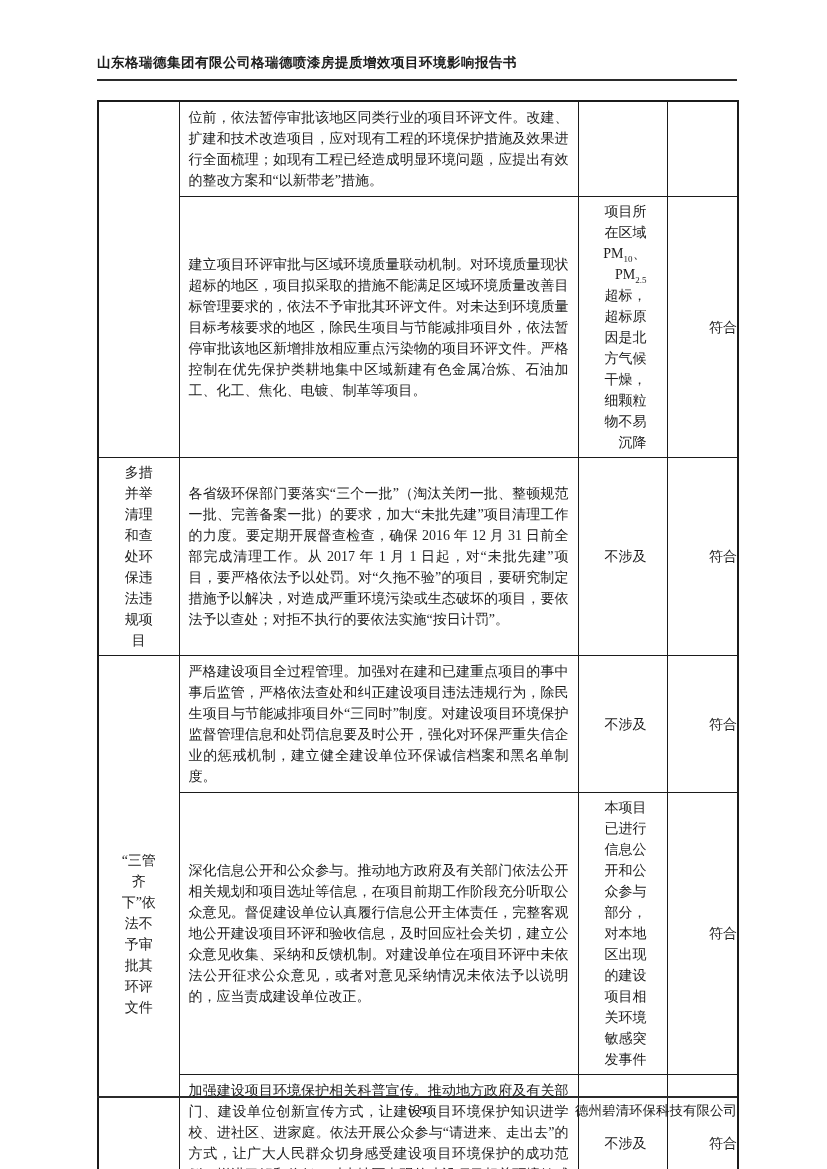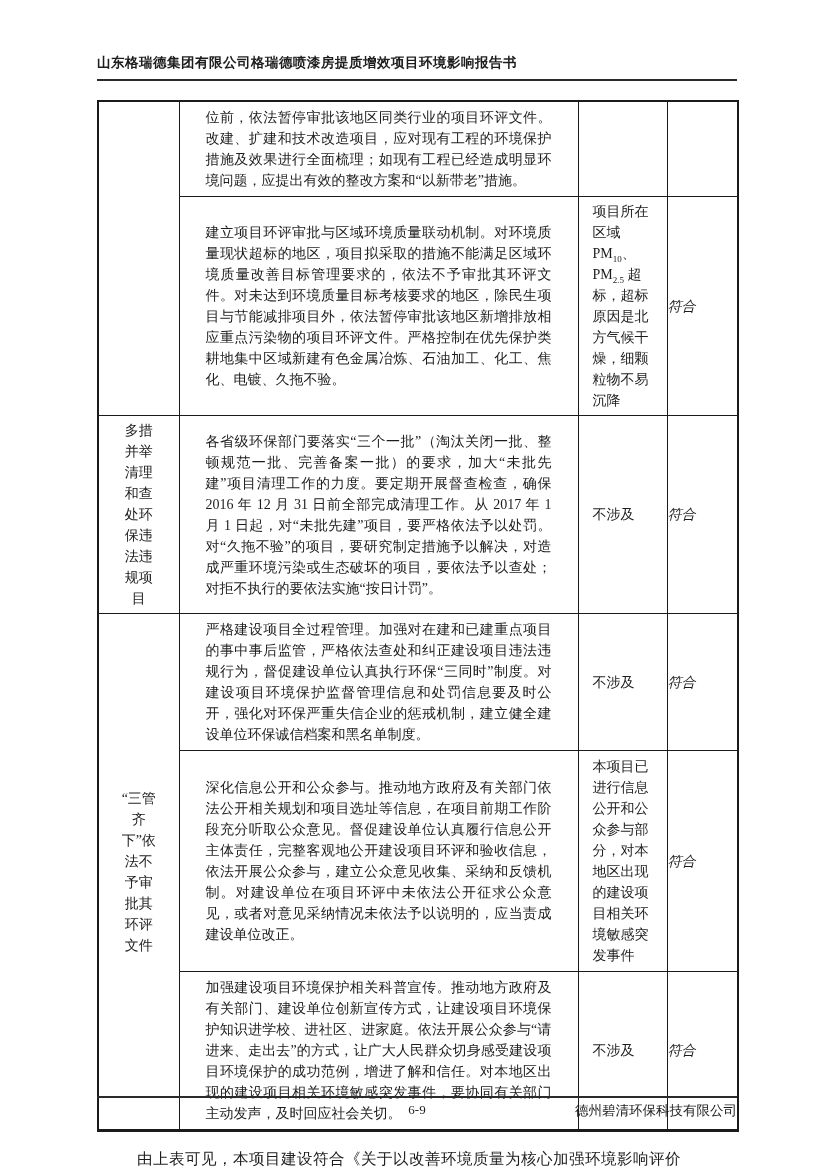--- a/index.html
+++ b/index.html
@@ -47,31 +47,30 @@
   }
   td.cell-label {
     text-align: center;
     padding: 4px 19px;
     font-size: 14.5px;
     line-height: 26px;
   }
   td.cell-policy {
     text-align: justify;
     text-justify: inter-ideograph;
-    padding: 5px 26px;
+    padding: 5px 9px;
   }
   td.cell-remark {
-    text-align: left;
-    padding: 4px 14px;
+    text-align: right;
+    padding: 4px 20px;
     line-height: 20.5px;
   }
   td.cell-conclusion {
-    text-align: left;
+    text-align: right;
     font-size: 14.5px;
-    font-style: italic;
   }
   td.cell-remark sub { font-size: 9px; line-height: 0; }
   .r1 { height: 86px; }
   .r2 { height: 181px; }
   .r3 { height: 154px; }
   .r4 { height: 132px; }
   .r5 { height: 221px; }
   .r6 { height: 136px; }
   .closing {
     margin-top: 15px;
@@ -121,38 +120,38 @@
         <col style="width:71px">
       </colgroup>
       <tbody>
         <tr class="r1">
           <td class="cell-label" rowspan="2"></td>
           <td class="cell-policy">位前，依法暂停审批该地区同类行业的项目环评文件。改建、扩建和技术改造项目，应对现有工程的环境保护措施及效果进行全面梳理；如现有工程已经造成明显环境问题，应提出有效的整改方案和“以新带老”措施。</td>
           <td class="cell-remark"></td>
           <td class="cell-conclusion"></td>
         </tr>
         <tr class="r2">
-          <td class="cell-policy">建立项目环评审批与区域环境质量联动机制。对环境质量现状超标的地区，项目拟采取的措施不能满足区域环境质量改善目标管理要求的，依法不予审批其环评文件。对未达到环境质量目标考核要求的地区，除民生项目与节能减排项目外，依法暂停审批该地区新增排放相应重点污染物的项目环评文件。严格控制在优先保护类耕地集中区域新建有色金属冶炼、石油加工、化工、焦化、电镀、久拖不验。</td>
+          <td class="cell-policy">建立项目环评审批与区域环境质量联动机制。对环境质量现状超标的地区，项目拟采取的措施不能满足区域环境质量改善目标管理要求的，依法不予审批其环评文件。对未达到环境质量目标考核要求的地区，除民生项目与节能减排项目外，依法暂停审批该地区新增排放相应重点污染物的项目环评文件。严格控制在优先保护类耕地集中区域新建有色金属冶炼、石油加工、化工、焦化、电镀、制革等项目。</td>
           <td class="cell-remark"><span>项目所在区域 PM</span><sub>10</sub><span>、PM</span><sub>2.5</sub><span> 超标，超标原因是北方气候干燥，细颗粒物不易沉降</span></td>
           <td class="cell-conclusion">符合</td>
         </tr>
         <tr class="r3">
           <td class="cell-label">多措并举清理和查处环保违法违规项目</td>
           <td class="cell-policy">各省级环保部门要落实“三个一批”（淘汰关闭一批、整顿规范一批、完善备案一批）的要求，加大“未批先建”项目清理工作的力度。要定期开展督查检查，确保 2016 年 12 月 31 日前全部完成清理工作。从 2017 年 1 月 1 日起，对“未批先建”项目，要严格依法予以处罚。对“久拖不验”的项目，要研究制定措施予以解决，对造成严重环境污染或生态破坏的项目，要依法予以查处；对拒不执行的要依法实施“按日计罚”。</td>
           <td class="cell-remark">不涉及</td>
           <td class="cell-conclusion">符合</td>
         </tr>
         <tr class="r4">
           <td class="cell-label" rowspan="3">“三管齐下”依法不予审批其环评文件</td>
-          <td class="cell-policy">严格建设项目全过程管理。加强对在建和已建重点项目的事中事后监管，严格依法查处和纠正建设项目违法违规行为，督促建设单位认真执行环保“三同时”制度。对建设项目环境保护监督管理信息和处罚信息要及时公开，强化对环保严重失信企业的惩戒机制，建立健全建设单位环保诚信档案和黑名单制度。</td>
+          <td class="cell-policy">严格建设项目全过程管理。加强对在建和已建重点项目的事中事后监管，严格依法查处和纠正建设项目违法违规行为，除民生项目与节能减排项目外“三同时”制度。对建设项目环境保护监督管理信息和处罚信息要及时公开，强化对环保严重失信企业的惩戒机制，建立健全建设单位环保诚信档案和黑名单制度。</td>
           <td class="cell-remark">不涉及</td>
           <td class="cell-conclusion">符合</td>
         </tr>
         <tr class="r5">
-          <td class="cell-policy">深化信息公开和公众参与。推动地方政府及有关部门依法公开相关规划和项目选址等信息，在项目前期工作阶段充分听取公众意见。督促建设单位认真履行信息公开主体责任，完整客观地公开建设项目环评和验收信息，依法开展公众参与，建立公众意见收集、采纳和反馈机制。对建设单位在项目环评中未依法公开征求公众意见，或者对意见采纳情况未依法予以说明的，应当责成建设单位改正。</td>
+          <td class="cell-policy">深化信息公开和公众参与。推动地方政府及有关部门依法公开相关规划和项目选址等信息，在项目前期工作阶段充分听取公众意见。督促建设单位认真履行信息公开主体责任，完整客观地公开建设项目环评和验收信息，及时回应社会关切，建立公众意见收集、采纳和反馈机制。对建设单位在项目环评中未依法公开征求公众意见，或者对意见采纳情况未依法予以说明的，应当责成建设单位改正。</td>
           <td class="cell-remark">本项目已进行信息公开和公众参与部分，对本地区出现的建设项目相关环境敏感突发事件</td>
           <td class="cell-conclusion">符合</td>
         </tr>
         <tr class="r6">
           <td class="cell-policy">加强建设项目环境保护相关科普宣传。推动地方政府及有关部门、建设单位创新宣传方式，让建设项目环境保护知识进学校、进社区、进家庭。依法开展公众参与“请进来、走出去”的方式，让广大人民群众切身感受建设项目环境保护的成功范例，增进了解和信任。对本地区出现的建设项目相关环境敏感突发事件，要协同有关部门主动发声，及时回应社会关切。</td>
           <td class="cell-remark">不涉及</td>
           <td class="cell-conclusion">符合</td>
         </tr>
       </tbody>
     </table>

